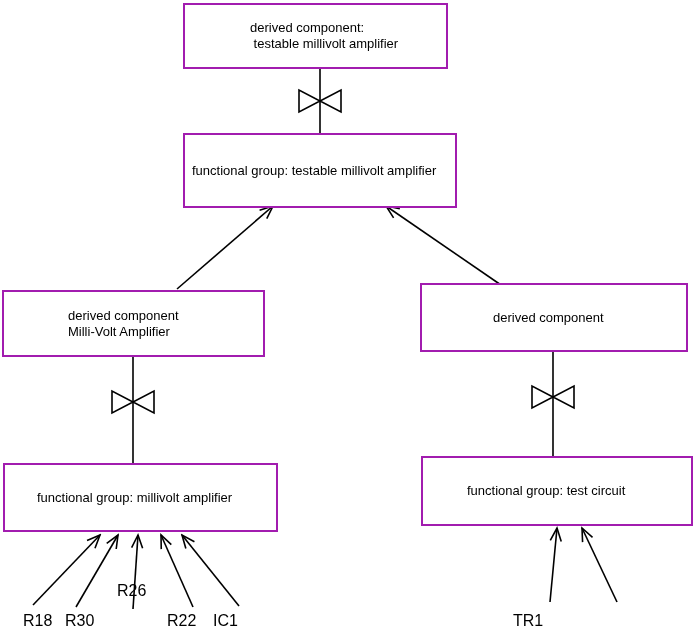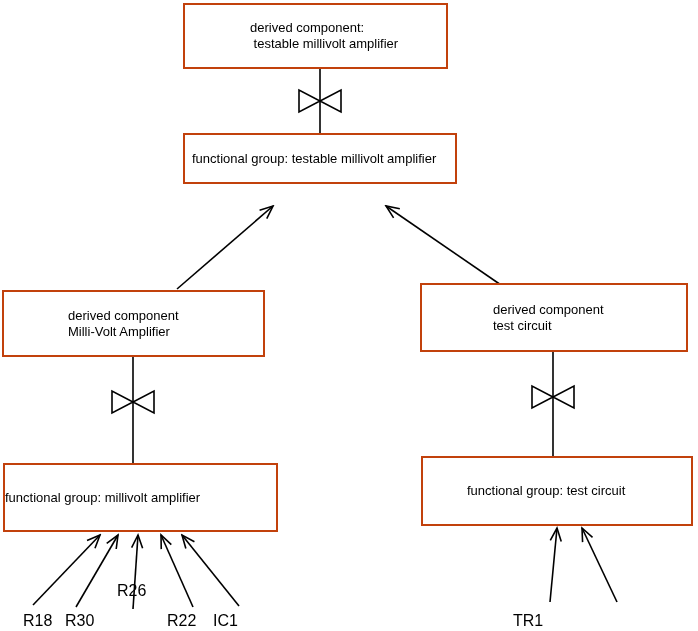--- a/index.html
+++ b/index.html
@@ -15,43 +15,43 @@
   }
   .connectors {
     position: absolute;
     left: 0; top: 0;
     width: 698px; height: 631px;
   }
   .connectors line { stroke: #000000; stroke-width: 1.6; }
   .connectors path { stroke: #000000; stroke-width: 1.6; fill: none; }
   .node {
     position: absolute;
-    border: 2px solid #c2410c;
+    border: 2px solid #a21caf;
     background: #ffffff;
     color: #000000;
     font-size: 13px;
     line-height: 16px;
     display: flex;
     flex-direction: column;
     justify-content: center;
   }
   .node .txt { white-space: pre; }
   .leaf {
     position: absolute;
     color: #000000;
     font-size: 16px;
     line-height: 15px;
     white-space: pre;
   }
   
   .n-top-derived   { left: 183px; top: 3px;   width: 265px; height: 66px; padding-left: 65px; }
-  .n-fg-testable   { left: 183px; top: 133px; width: 274px; height: 51px; padding-left: 7px;  }
+  .n-fg-testable   { left: 183px; top: 133px; width: 274px; height: 75px; padding-left: 7px;  }
   .n-left-derived  { left: 2px;   top: 290px; width: 263px; height: 67px; padding-left: 64px; }
   .n-right-derived { left: 420px; top: 283px; width: 268px; height: 69px; padding-left: 71px; }
-  .n-fg-millivolt  { left: 3px;   top: 463px; width: 275px; height: 69px; }
+  .n-fg-millivolt  { left: 3px;   top: 463px; width: 275px; height: 69px; padding-left: 32px; }
   .n-fg-test       { left: 421px; top: 456px; width: 272px; height: 70px; padding-left: 44px; }
   
   .l-r18 { left: 23px;  top: 613px; }
   .l-r30 { left: 65px;  top: 613px; }
   .l-r26 { left: 117px; top: 583px; }
   .l-r22 { left: 167px; top: 613px; }
   .l-ic1 { left: 213px; top: 613px; }
   .l-tr1 { left: 513px; top: 613px; }
   .l-r36 { left: 608px; top: 642px; }
 </style>
@@ -97,21 +97,20 @@
     <div class="txt">functional group: testable millivolt amplifier</div>
   </div>
 
   <div class="node n-left-derived">
     <div class="txt">derived component</div>
     <div class="txt">Milli-Volt Amplifier</div>
   </div>
 
   <div class="node n-right-derived">
     <div class="txt">derived component</div>
-    <div class="txt">test circuit</div>
   </div>
 
   <div class="node n-fg-millivolt">
     <div class="txt">functional group: millivolt amplifier</div>
   </div>
 
   <div class="node n-fg-test">
     <div class="txt">functional group: test circuit</div>
   </div>
 

